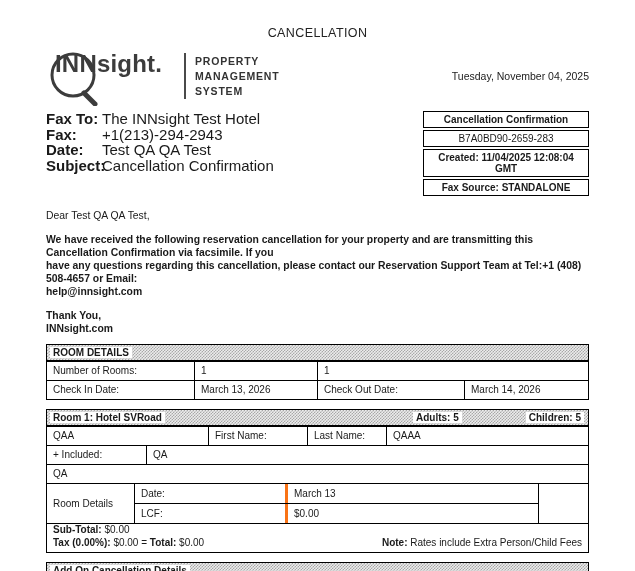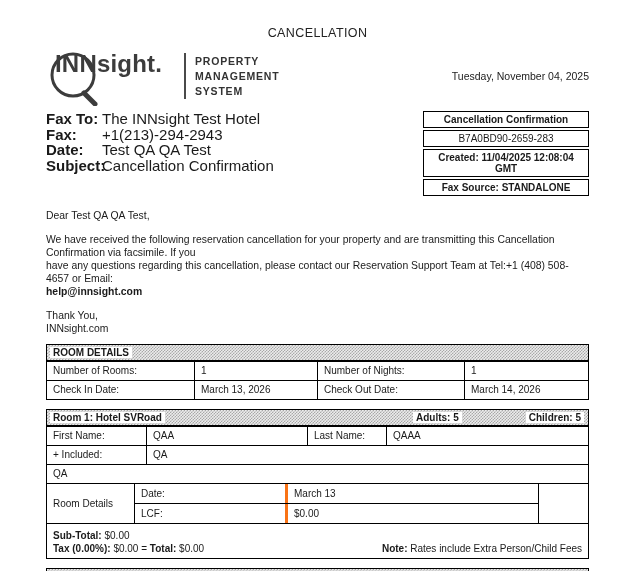--- a/index.html
+++ b/index.html
@@ -26,21 +26,21 @@
   
   .info-row{display:flex;justify-content:space-between;align-items:flex-start;margin:7px 46px 0;}
   .fax-block{display:grid;grid-template-columns:56px auto;font-size:15px;line-height:15.5px;}
   .fax-label{font-weight:bold;}
   .conf-box{width:166px;font-size:10px;}
   .conf-row{border:1px solid #000;text-align:center;padding:2px 4px;margin-bottom:2px;line-height:11px;}
   .bold{font-weight:bold;}
   
   .letter{margin:11px 46px 0;font-size:10.4px;line-height:13px;}
   .letter .greeting{margin-bottom:11px;}
-  .letter .line{display:block;}
+  .letter .line{display:block;font-weight:bold;}
   .letter .closing{margin-top:11px;}
   
   .box{margin:9px 46px 0;border:1.5px solid #000;}
   .hatch{
     background-color:#ececec;
     background-image:
       linear-gradient(45deg,#a8a8a8 25%,transparent 25%,transparent 75%,#a8a8a8 75%),
       linear-gradient(45deg,#a8a8a8 25%,transparent 25%,transparent 75%,#a8a8a8 75%);
     background-size:3px 3px;background-position:0 0,1.5px 1.5px;
   }
@@ -64,21 +64,21 @@
   .rd-block{display:flex;border-top:1px solid #000;}
   .rd-label{width:87px;display:flex;align-items:center;padding:0 6px;font-size:10px;box-sizing:border-box;}
   .rd-mid{flex:1;border-left:1px solid #000;display:flex;flex-direction:column;}
   .rd-subrow{display:flex;flex:1;}
   .rd-subrow + .rd-subrow{border-top:1px solid #000;}
   .rd-k{width:150px;padding:4px 6px;font-size:10px;box-sizing:border-box;}
   .rd-v{flex:1;border-left:3px solid #f97316;padding:4px 6px;font-size:10px;}
   .rd-right{width:49px;border-left:1px solid #000;}
   .subtotal-row{
     border-top:1px solid #000;display:flex;justify-content:space-between;
-    align-items:flex-end;padding:6px 6px 3px;font-size:10px;line-height:12.5px;
+    align-items:flex-end;padding:0 6px 3px;font-size:10px;line-height:12.5px;
   }
 </style>
 </head>
 <body>
 
 <div class="page">
 
   <div class="doc-title">CANCELLATION</div>
 
   <div class="header-row">
@@ -130,42 +130,41 @@
     </div>
   </div>
 
   <div class="box">
     <div class="section-head hatch">
       <span class="patch">ROOM DETAILS</span>
     </div>
     <div class="trow">
       <div class="tc c-rs1">Number of Rooms:</div>
       <div class="tc c-rs2">1</div>
-      <div class="tc c-rs3">Number of Nights:</div>
       <div class="tc c-rs4">1</div>
     </div>
     <div class="trow">
       <div class="tc c-rs1">Check In Date:</div>
       <div class="tc c-rs2">March 13, 2026</div>
       <div class="tc c-rs3">Check Out Date:</div>
       <div class="tc c-rs4">March 14, 2026</div>
     </div>
   </div>
 
   <div class="box">
     <div class="section-head hatch">
       <span class="rh-title">
           <span class="patch">Room 1: Hotel SVRoad</span>
         </span>
       <span class="rh-adults patch">Adults: 5</span>
       <span class="rh-children patch">Children: 5</span>
     </div>
     <div class="trow">
+      <div class="tc c-r1b">QAA</div>
       <div class="tc c-r1a">First Name:</div>
-      <div class="tc c-r1b">QAA</div>
       <div class="tc c-r1c">Last Name:</div>
       <div class="tc c-r1d">QAAA</div>
     </div>
     <div class="trow">
       <div class="tc c-inc-label">+ Included:</div>
       <div class="tc c-inc-val">QA</div>
     </div>
     <div class="trow">
       <div class="tc c-inc-val">QA</div>
     </div>

